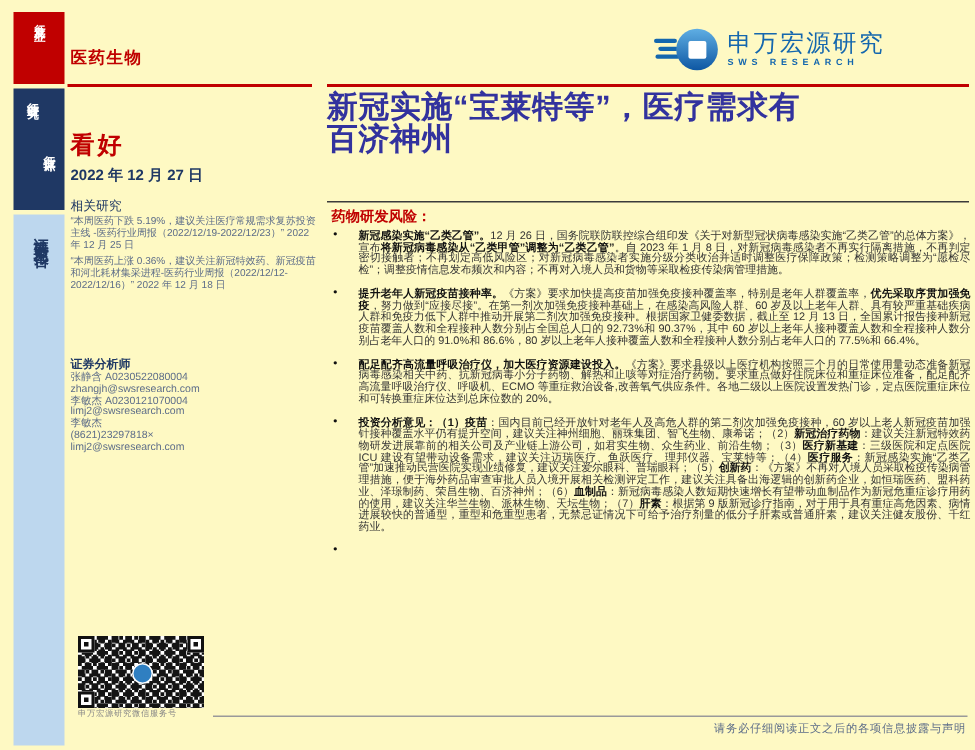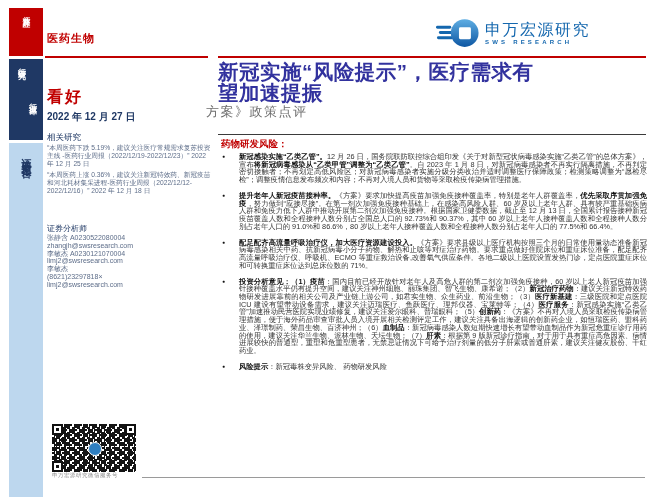--- a/index.html
+++ b/index.html
@@ -1,16 +1,16 @@
 <!DOCTYPE html>
 <html><head>
 <meta charset="utf-8">
 <style>
   html,body{margin:0;padding:0;background:#e8e8e8;}
-  .page{position:relative;width:650px;height:500px;background:#ffffff;overflow:hidden;
+  .page{position:relative;width:650px;height:500px;background:#fef9c3;overflow:hidden;
         font-family:"Liberation Sans","DejaVu Sans",sans-serif;}
   
   .vtab{position:absolute;left:9px;width:34px;display:flex;justify-content:center;}
   .vtxt{writing-mode:vertical-rl;text-orientation:upright;font-weight:bold;letter-spacing:1px;}
   .tab-red{top:8px;height:48px;background:#c00000;}
   .tab-red .vtxt{color:#fff;font-size:7.5px;margin-top:2px;}
   .tab-navy{top:59px;height:81px;background:#1f3864;}
   .tab-navy .vtxt{color:#fff;font-size:8px;}
   .tab-navy .v1{margin-top:3px;}
   .tab-navy .v2{margin-top:38px;}
@@ -18,21 +18,21 @@
   .tab-light .vtxt{color:#1f3864;font-size:10px;margin-top:7px;letter-spacing:2px;}
   
   .industry{position:absolute;left:47px;top:31px;font-size:11px;font-weight:bold;color:#c00000;letter-spacing:1px;}
   .redline-l{position:absolute;left:45px;top:56px;width:163px;height:2px;background:#c00000;}
   .date{position:absolute;left:47px;top:63px;font-size:10px;font-weight:bold;color:#1f3864;margin-top:47px;}
   .rating{position:absolute;left:47px;top:87px;font-size:16px;font-weight:bold;color:#c00000;letter-spacing:2px;}
   .rel-h{position:absolute;left:47px;top:132px;font-size:8.5px;font-weight:normal;color:#1f3864;}
   .rel-list{position:absolute;left:47px;top:144px;width:167px;font-size:6.7px;line-height:1.18;color:#5d6d89;}
   .rel-item{margin-bottom:3px;}
   .people{position:absolute;left:47px;top:223px;width:167px;font-size:7px;line-height:1.12;color:#5d6d89;}
-  .p-label{font-size:8px;font-weight:normal;color:#1f3864;margin-top:2px;}
+  .p-label{font-size:8px;font-weight:bold;color:#1f3864;margin-top:16px;}
   
   .qr{position:absolute;left:52px;top:424px;width:84px;height:48px;
       background-image:repeating-conic-gradient(#141414 0% 25%,transparent 0% 50%),
                        repeating-conic-gradient(#141414 0% 25%,#fff 0% 50%);
       background-size:9px 9px,5px 5px;}
   .qf{position:absolute;width:11px;height:11px;border:2px solid #111;background:#fff;box-sizing:border-box;}
   .qf::after{content:"";position:absolute;left:2px;top:2px;width:3px;height:3px;background:#111;}
   .qf1{left:0;top:0;} .qf2{right:0;top:0;} .qf3{left:0;bottom:0;}
   .qc{position:absolute;left:36px;top:18px;width:12px;height:12px;border-radius:50%;
       background:#2f7fc1;border:1px solid #fff;}
@@ -120,31 +120,31 @@
       <rect x="24" y="10.5" width="12.5" height="12.5" rx="1.5" fill="#fff"></rect>
     </svg>
     <div class="logo-txt">
       <div class="logo-cn">申万宏源研究</div>
       <div class="logo-en">SWS RESEARCH</div>
     </div>
   </div>
 
   <div class="redline-r"></div>
   <div class="title">
-    <div>新冠实施“风险提示”，医疗需求有</div>
-    <div>望加速提振</div>
+    <div>新冠实施“宝莱特等”，医疗需求有</div>
+    <div>百济神州</div>
   </div>
   <div class="subtitle">
-    <div>方案》政策点评</div>
   </div>
   <div class="tips-line"></div>
   <div class="tips-title">药物研发风险：</div>
   <div class="bullets" id="bullet-list">
       <div class="bullet"><span class="marker">●</span><span><span class="bd">新冠感染实施“乙类乙管”。</span><span>12 月 26 日，国务院联防联控综合组印发《关于对新型冠状病毒感染实施“乙类乙管”的总体方案》，宣布</span><span class="bd">将新冠病毒感染从“乙类甲管”调整为“乙类乙管”</span><span>。自 2023 年 1 月 8 日，对新冠病毒感染者不再实行隔离措施，不再判定密切接触者；不再划定高低风险区；对新冠病毒感染者实施分级分类收治并适时调整医疗保障政策；检测策略调整为“愿检尽检”；调整疫情信息发布频次和内容；不再对入境人员和货物等采取检疫传染病管理措施。</span></span></div>
       <div class="bullet"><span class="marker">●</span><span><span class="bd">提升老年人新冠疫苗接种率。</span><span>《方案》要求加快提高疫苗加强免疫接种覆盖率，特别是老年人群覆盖率，</span><span class="bd">优先采取序贯加强免疫</span><span>，努力做到“应接尽接”。在第一剂次加强免疫接种基础上，在感染高风险人群、60 岁及以上老年人群、具有较严重基础疾病人群和免疫力低下人群中推动开展第二剂次加强免疫接种。根据国家卫健委数据，截止至 12 月 13 日，全国累计报告接种新冠疫苗覆盖人数和全程接种人数分别占全国总人口的 92.73%和 90.37%，其中 60 岁以上老年人接种覆盖人数和全程接种人数分别占老年人口的 91.0%和 86.6%，80 岁以上老年人接种覆盖人数和全程接种人数分别占老年人口的 77.5%和 66.4%。</span></span></div>
-      <div class="bullet"><span class="marker">●</span><span><span class="bd">配足配齐高流量呼吸治疗仪，加大医疗资源建设投入。</span><span>《方案》要求县级以上医疗机构按照三个月的日常使用量动态准备新冠病毒感染相关中药、抗新冠病毒小分子药物、解热和止咳等对症治疗药物。要求重点做好住院床位和重症床位准备，配足配齐高流量呼吸治疗仪、呼吸机、ECMO 等重症救治设备,改善氧气供应条件。各地二级以上医院设置发热门诊，定点医院重症床位和可转换重症床位达到总床位数的 71%。</span></span></div>
+      <div class="bullet"><span class="marker">●</span><span><span class="bd">配足配齐高流量呼吸治疗仪，加大医疗资源建设投入。</span><span>《方案》要求县级以上医疗机构按照三个月的日常使用量动态准备新冠病毒感染相关中药、抗新冠病毒小分子药物、解热和止咳等对症治疗药物。要求重点做好住院床位和重症床位准备，配足配齐高流量呼吸治疗仪、呼吸机、ECMO 等重症救治设备,改善氧气供应条件。各地二级以上医院设置发热门诊，定点医院重症床位和可转换重症床位达到总床位数的 20%。</span></span></div>
       <div class="bullet"><span class="marker">●</span><span><span class="bd">投资分析意见：（1）疫苗</span><span>：国内目前已经开放针对老年人及高危人群的第二剂次加强免疫接种，60 岁以上老人新冠疫苗加强针接种覆盖水平仍有提升空间，建议关注神州细胞、丽珠集团、智飞生物、康希诺；（2）</span><span class="bd">新冠治疗药物</span><span>：建议关注新冠特效药物研发进展靠前的相关公司及产业链上游公司，如君实生物、众生药业、前沿生物；（3）</span><span class="bd">医疗新基建</span><span>：三级医院和定点医院 ICU 建设有望带动设备需求，建议关注迈瑞医疗、鱼跃医疗、理邦仪器、宝莱特等；（4）</span><span class="bd">医疗服务</span><span>：新冠感染实施“乙类乙管”加速推动民营医院实现业绩修复，建议关注爱尔眼科、普瑞眼科；（5）</span><span class="bd">创新药</span><span>：《方案》不再对入境人员采取检疫传染病管理措施，便于海外药品审查审批人员入境开展相关检测评定工作，建议关注具备出海逻辑的创新药企业，如恒瑞医药、盟科药业、泽璟制药、荣昌生物、百济神州；（6）</span><span class="bd">血制品</span><span>：新冠病毒感染人数短期快速增长有望带动血制品作为新冠危重症诊疗用药的使用，建议关注华兰生物、派林生物、天坛生物；（7）</span><span class="bd">肝素</span><span>：根据第 9 版新冠诊疗指南，对于用于具有重症高危因素、病情进展较快的普通型，重型和危重型患者，无禁忌证情况下可给予治疗剂量的低分子肝素或普通肝素，建议关注健友股份、千红药业。</span></span></div>
-      <div class="bullet"><span class="marker">●</span><span><span class="bd">风险提示</span><span>：新冠毒株变异风险、 药物研发风险</span></span></div>
+      <div class="bullet"><span class="marker">●</span></div>
     </div>
 
   <div class="foot-line"></div>
+  <div class="foot-note">请务必仔细阅读正文之后的各项信息披露与声明</div>
 
 </div>
 
 </body></html>

